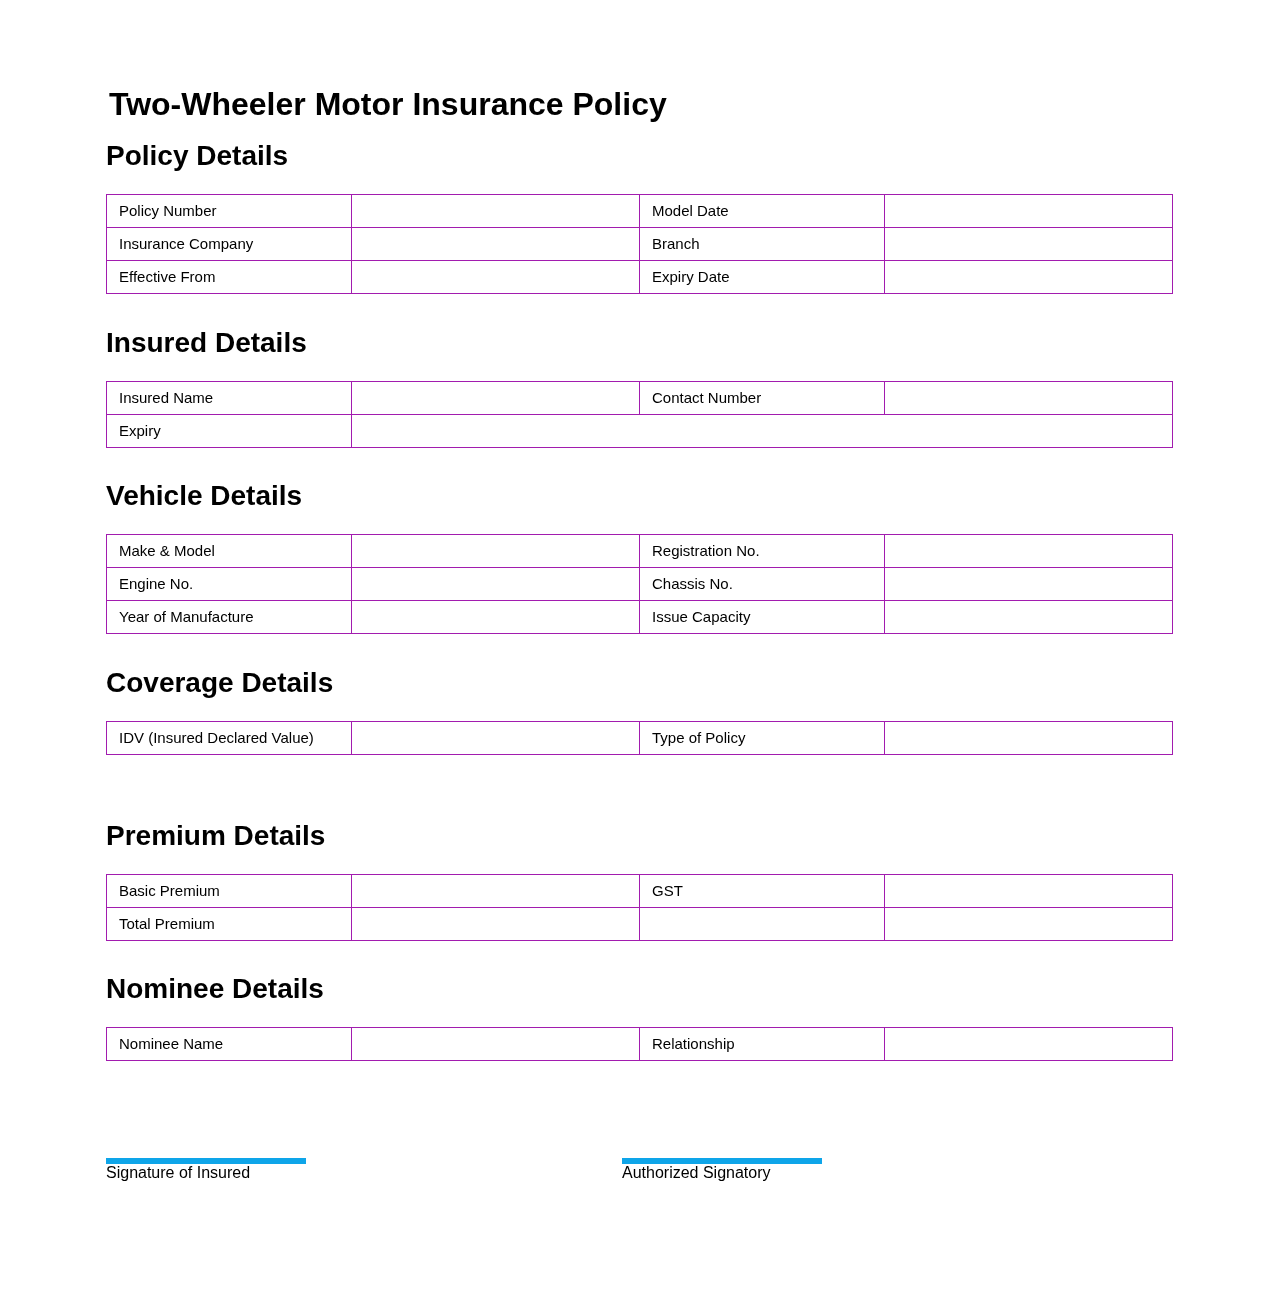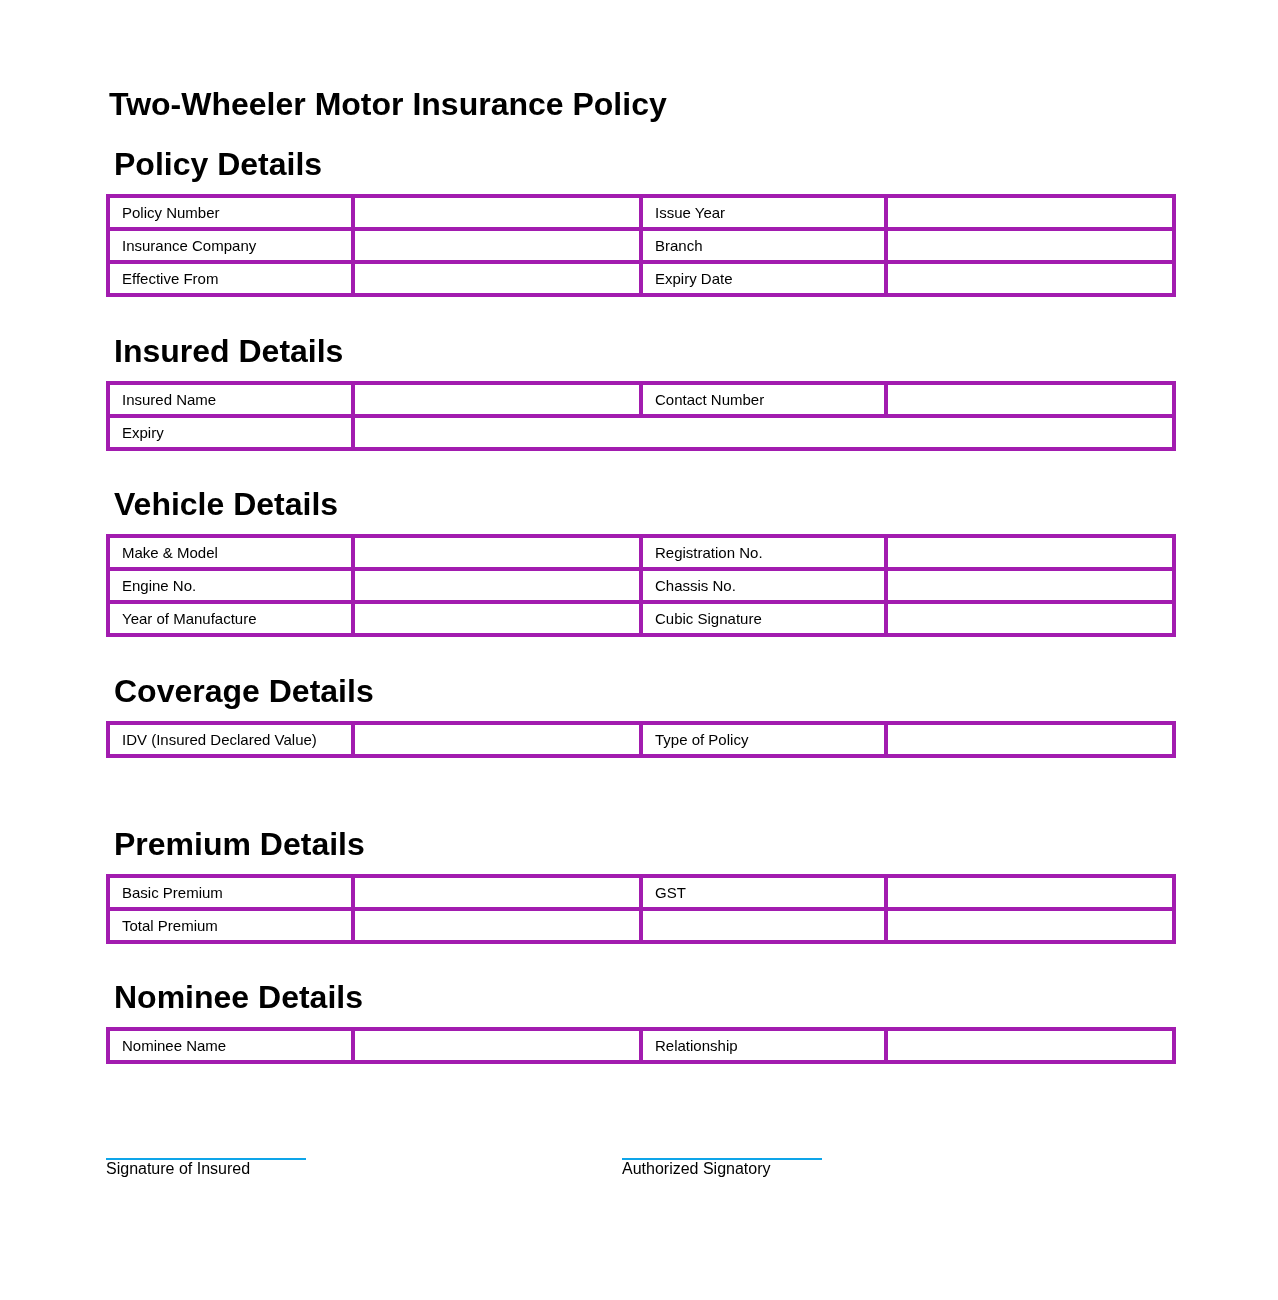--- a/index.html
+++ b/index.html
@@ -1,43 +1,43 @@
 <!DOCTYPE html>
 <html><head>
   <meta charset="utf-8">
   <style>
     html, body { margin: 0; padding: 0; background: #ffffff; }
     body { width: 1278px; height: 1300px; font-family: "Liberation Sans", sans-serif; color: #000; position: relative; }
     .page { position: absolute; left: 106px; top: 0; width: 1066px; }
     h1 { position: absolute; top: 83px; left: 1px; margin: 2px; font-size: 32px; font-weight: bold; line-height: 38px; white-space: nowrap; }
-    h2 { margin: 8px; font-size: 32px; font-weight: bold; line-height: 28px; position: absolute; left: 0; white-space: nowrap; }
+    h2 { margin: 0; font-size: 28px; font-weight: bold; line-height: 28px; position: absolute; left: 0; white-space: nowrap; }
     table { position: absolute; left: 0; width: 1066px; border-collapse: collapse; table-layout: fixed; }
-    td { border: 4px solid #a21caf; height: 33px; padding: 0 12px; font-size: 15px; line-height: 18px; vertical-align: middle; box-sizing: border-box; }
+    td { border: 1px solid #a21caf; height: 33px; padding: 0 12px; font-size: 15px; line-height: 18px; vertical-align: middle; box-sizing: border-box; }
     col.c1 { width: 245px; } col.c2 { width: 288px; } col.c3 { width: 245px; } col.c4 { width: 288px; }
-    .sig { position: absolute; top: 1158px; width: 200px; border-top: 2px solid #0ea5e9; font-size: 16px; line-height: 18px; padding-top: 0; }
+    .sig { position: absolute; top: 1158px; width: 200px; border-top: 6px solid #0ea5e9; font-size: 16px; line-height: 18px; padding-top: 0; }
   </style>
 </head>
 <body>
 
 <div class="page">
   <h1>Two-Wheeler Motor Insurance Policy</h1>
 
   <h2 style="top:142px">Policy Details</h2>
   <table style="top:194px">
     <colgroup>
         <col class="c1">
         <col class="c2">
         <col class="c3">
         <col class="c4">
       </colgroup>
     <tbody>
         <tr>
       <td>Policy Number</td>
       <td></td>
-      <td>Issue Year</td>
+      <td>Model Date</td>
       <td></td>
     </tr>
     <tr>
       <td>Insurance Company</td>
       <td></td>
       <td>Branch</td>
       <td></td>
     </tr>
     <tr>
       <td>Effective From</td>
@@ -87,21 +87,21 @@
     </tr>
     <tr>
       <td>Engine No.</td>
       <td></td>
       <td>Chassis No.</td>
       <td></td>
     </tr>
     <tr>
       <td>Year of Manufacture</td>
       <td></td>
-      <td>Cubic Signature</td>
+      <td>Issue Capacity</td>
       <td></td>
     </tr>
   </tbody>
     </table>
 
   <h2 style="top:669px">Coverage Details</h2>
   <table style="top:721px">
     <colgroup>
         <col class="c1">
         <col class="c2">

